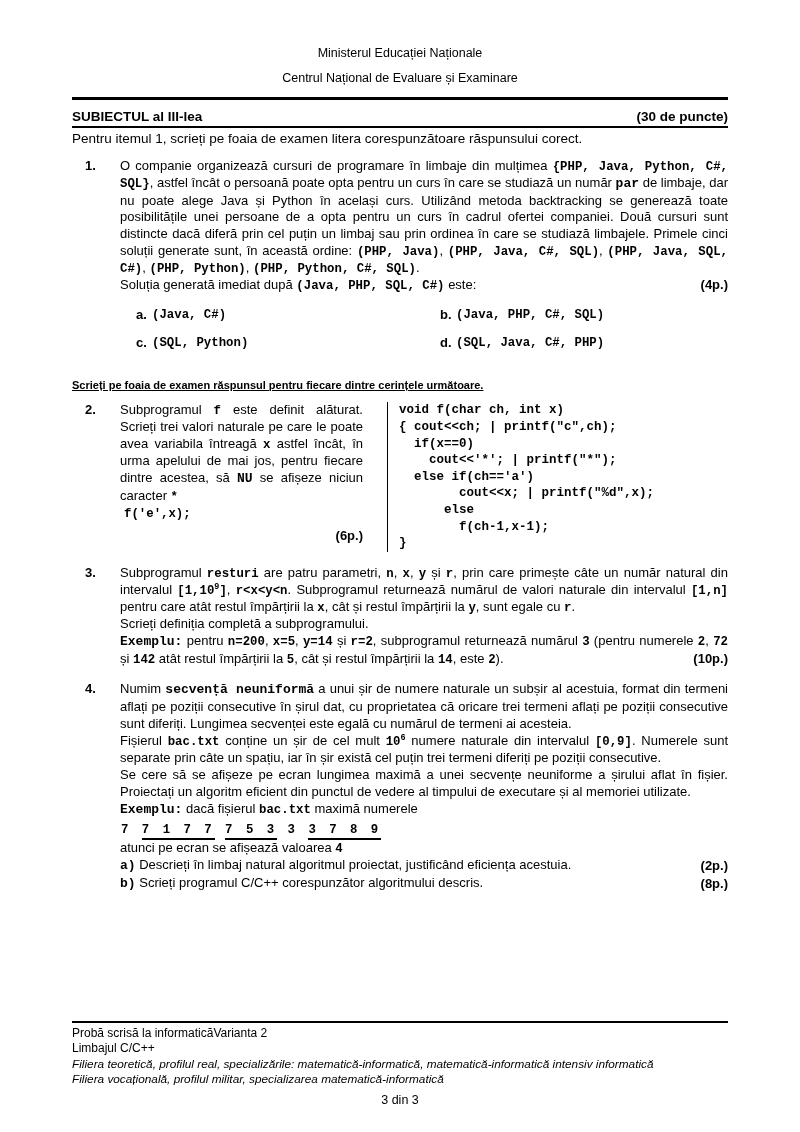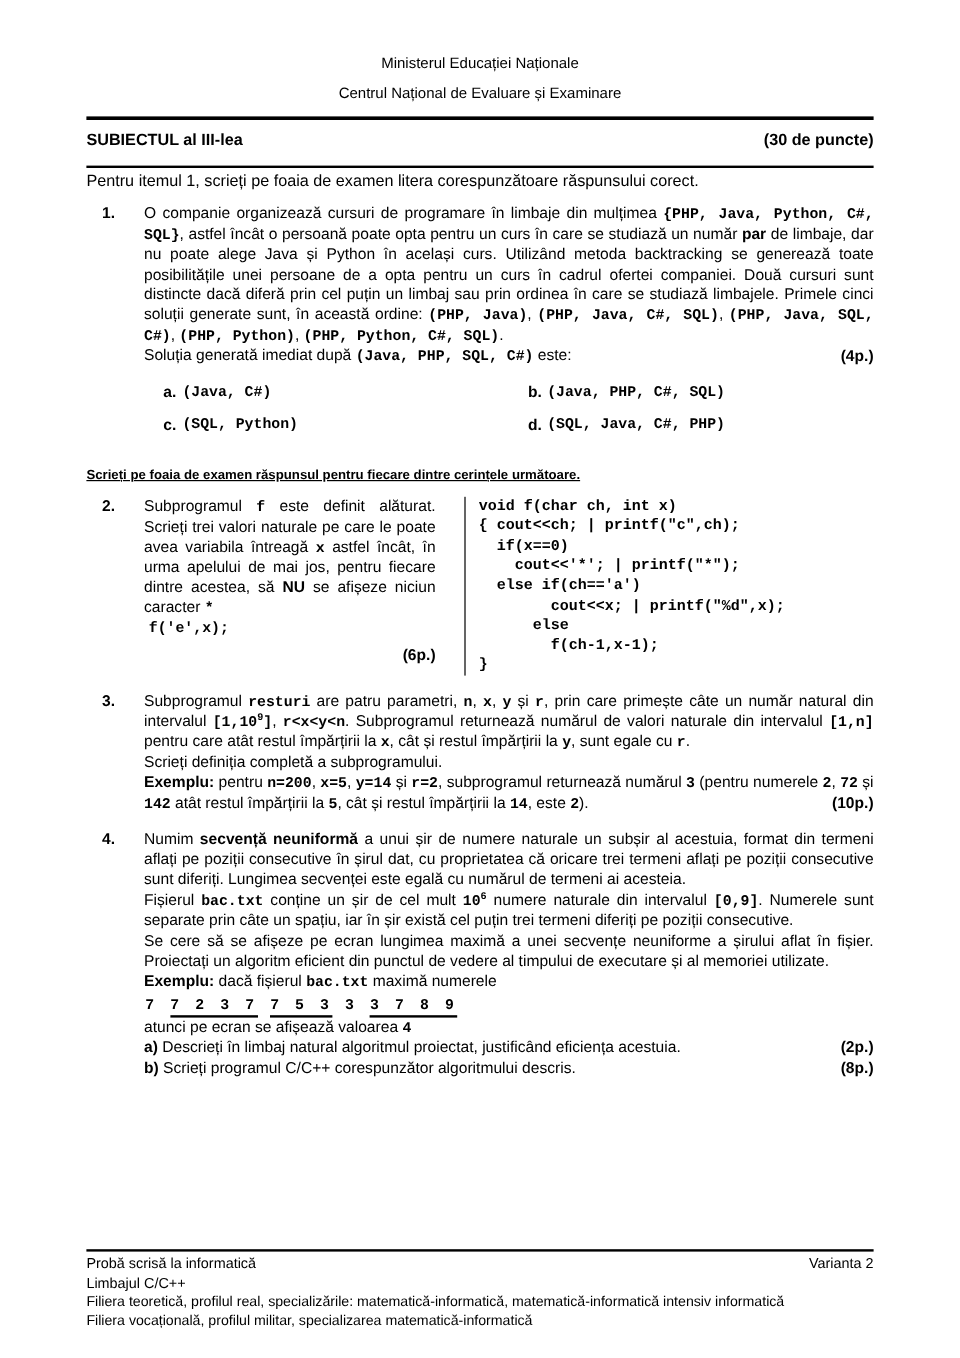--- a/index.html
+++ b/index.html
@@ -4,30 +4,30 @@
 <style>
   * { margin:0; padding:0; box-sizing:border-box; }
   html,body { background:#e8e8e8; }
   .page {
     width:800px; height:1132px; background:#ffffff; color:#000;
     font-family:"Liberation Sans", sans-serif; font-size:13px; line-height:1.3;
     padding:45px 72px 24px 72px; display:flex; flex-direction:column;
     margin:0 auto; overflow:hidden;
   }
   .m   { font-family:"Liberation Mono","DejaVu Sans Mono",monospace; font-weight:bold; font-size:0.95em; }
-  .b   { font-weight:bold; }
+  .b   { font-weight:bold;font-family:Liberation Mono, monospace; }
   .sup { font-size:0.65em; vertical-align:super; }
   .u   { text-decoration:underline; }
 
   .hdr { text-align:center; font-size:12.5px; }
   .hdr .line2 { margin-top:9px; }
   .hdr-rule { border-bottom:3px solid #000; margin-top:10px; }
 
   .sec-title-row { display:flex; justify-content:space-between; font-weight:bold;
-    font-size:13.5px; border-bottom:2px solid #000; margin-top:8px; padding-bottom:13px; }
+    font-size:13.5px; border-bottom:2px solid #000; margin-top:8px; padding-bottom:1px; }
   .instr { font-weight:normal; font-size:13.5px; margin-top:2px; }
   .instr2 { font-weight:bold; font-size:11px; margin-top:26px;text-decoration:underline; }
 
   .item { display:flex; margin-top:10px; }
   .item-num { flex:0 0 48px; padding-left:13px; font-weight:bold; }
   .item-body { flex:1; text-align:justify; position:relative; }
   .points { position:absolute; right:0; bottom:0; font-weight:bold; }
   .pline { position:relative; }
 
   .opts { display:grid; grid-template-columns:1fr 1fr; row-gap:11px; margin-top:13px; }
@@ -40,22 +40,22 @@
   .call { padding-left:4px; margin-top:1px; }
   .pts-right { text-align:right; font-weight:bold; margin-top:6px; }
   pre.code { font-family:"Liberation Mono","DejaVu Sans Mono",monospace; font-weight:bold;
     font-size:12.5px; line-height:16.6px; white-space:pre; }
 
   .seq { margin:2px 0 2px 1px; font-size:13px; }
   .seq span { letter-spacing:3px; }
   .seq .u { text-decoration:none; border-bottom:2.5px solid #000; padding-bottom:1px; }
 
   .ftr { margin-top:auto; border-top:2px solid #000; padding-top:3px; font-size:12px; line-height:15.5px; }
-  .ftr .row1 { display:flex; justify-content:space-between; }
-  .ftr .ital { font-size:11.8px; }
+  .ftr .row1 { display:flex; }
+  .ftr .ital { font-style:italic; font-size:11.8px; }
   .pageno { text-align:center; font-size:12.5px; margin-top:5px; }
 </style>
 </head>
 <body>
 
 <div class="page">
 
   <div class="hdr">
     <div>Ministerul Educației Naționale</div>
     <div class="line2">Centrul Național de Evaluare și Examinare</div>
@@ -131,36 +131,37 @@
     </div>
   </div>
 
   <div class="item" style="margin-top:13px">
     <div class="item-num">4.</div>
     <div class="item-body">
       <div><span>Numim </span><span class="b">secvență neuniformă</span><span> a unui șir de numere naturale un subșir al acestuia, format din termeni aflați pe poziții consecutive în șirul dat, cu proprietatea că oricare trei termeni aflați pe poziții consecutive sunt diferiți. Lungimea secvenței este egală cu numărul de termeni ai acesteia.</span></div>
       <div><span>Fișierul </span><span class="m">bac.txt</span><span> conține un șir de cel mult </span><span class="m">10</span><span class="m sup">6</span><span> numere naturale din intervalul </span><span class="m">[0,9]</span><span>. Numerele sunt separate prin câte un spațiu, iar în șir există cel puțin trei termeni diferiți pe poziții consecutive.</span></div>
       <div><span>Se cere să se afișeze pe ecran lungimea maximă a unei secvențe neuniforme a șirului aflat în fișier. Proiectați un algoritm eficient din punctul de vedere al timpului de executare și al memoriei utilizate.</span></div>
       <div style="text-align:left"><span class="b">Exemplu:</span><span> dacă fișierul </span><span class="m">bac.txt</span><span> maximă numerele</span></div>
-      <div class="seq"><span class="m">7 </span><span class="m u">7 2 3 7</span><span class="m"> </span><span class="m u">7 5 3</span><span class="m"> 3 </span><span class="m u">3 7 8 9</span></div>
+      <div class="seq"><span class="m">7 </span><span class="m u">7 1 7 7</span><span class="m"> </span><span class="m u">7 5 3</span><span class="m"> 3 </span><span class="m u">3 7 8 9</span></div>
       <div style="text-align:left"><span>atunci pe ecran se afișează valoarea </span><span class="m">4</span></div>
       <div class="pline">
         <span><span class="b">a)</span><span> Descrieți în limbaj natural algoritmul proiectat, justificând eficiența acestuia.</span></span>
         <span class="points">(2p.)</span>
       </div>
       <div class="pline">
         <span><span class="b">b)</span><span> Scrieți programul C/C++ corespunzător algoritmului descris.</span></span>
         <span class="points">(8p.)</span>
       </div>
     </div>
   </div>
 
   <div class="ftr">
     <div class="row1">
       <span>Probă scrisă la informatică</span>
       <span>Varianta 2</span>
     </div>
     <div>Limbajul C/C++</div>
     <div class="ital">Filiera teoretică, profilul real, specializările: matematică-informatică, matematică-informatică intensiv informatică</div>
     <div class="ital">Filiera vocațională, profilul militar, specializarea matematică-informatică</div>
+    <div class="pageno">3 din 3</div>
   </div>
 
 </div>
 
 </body></html>

